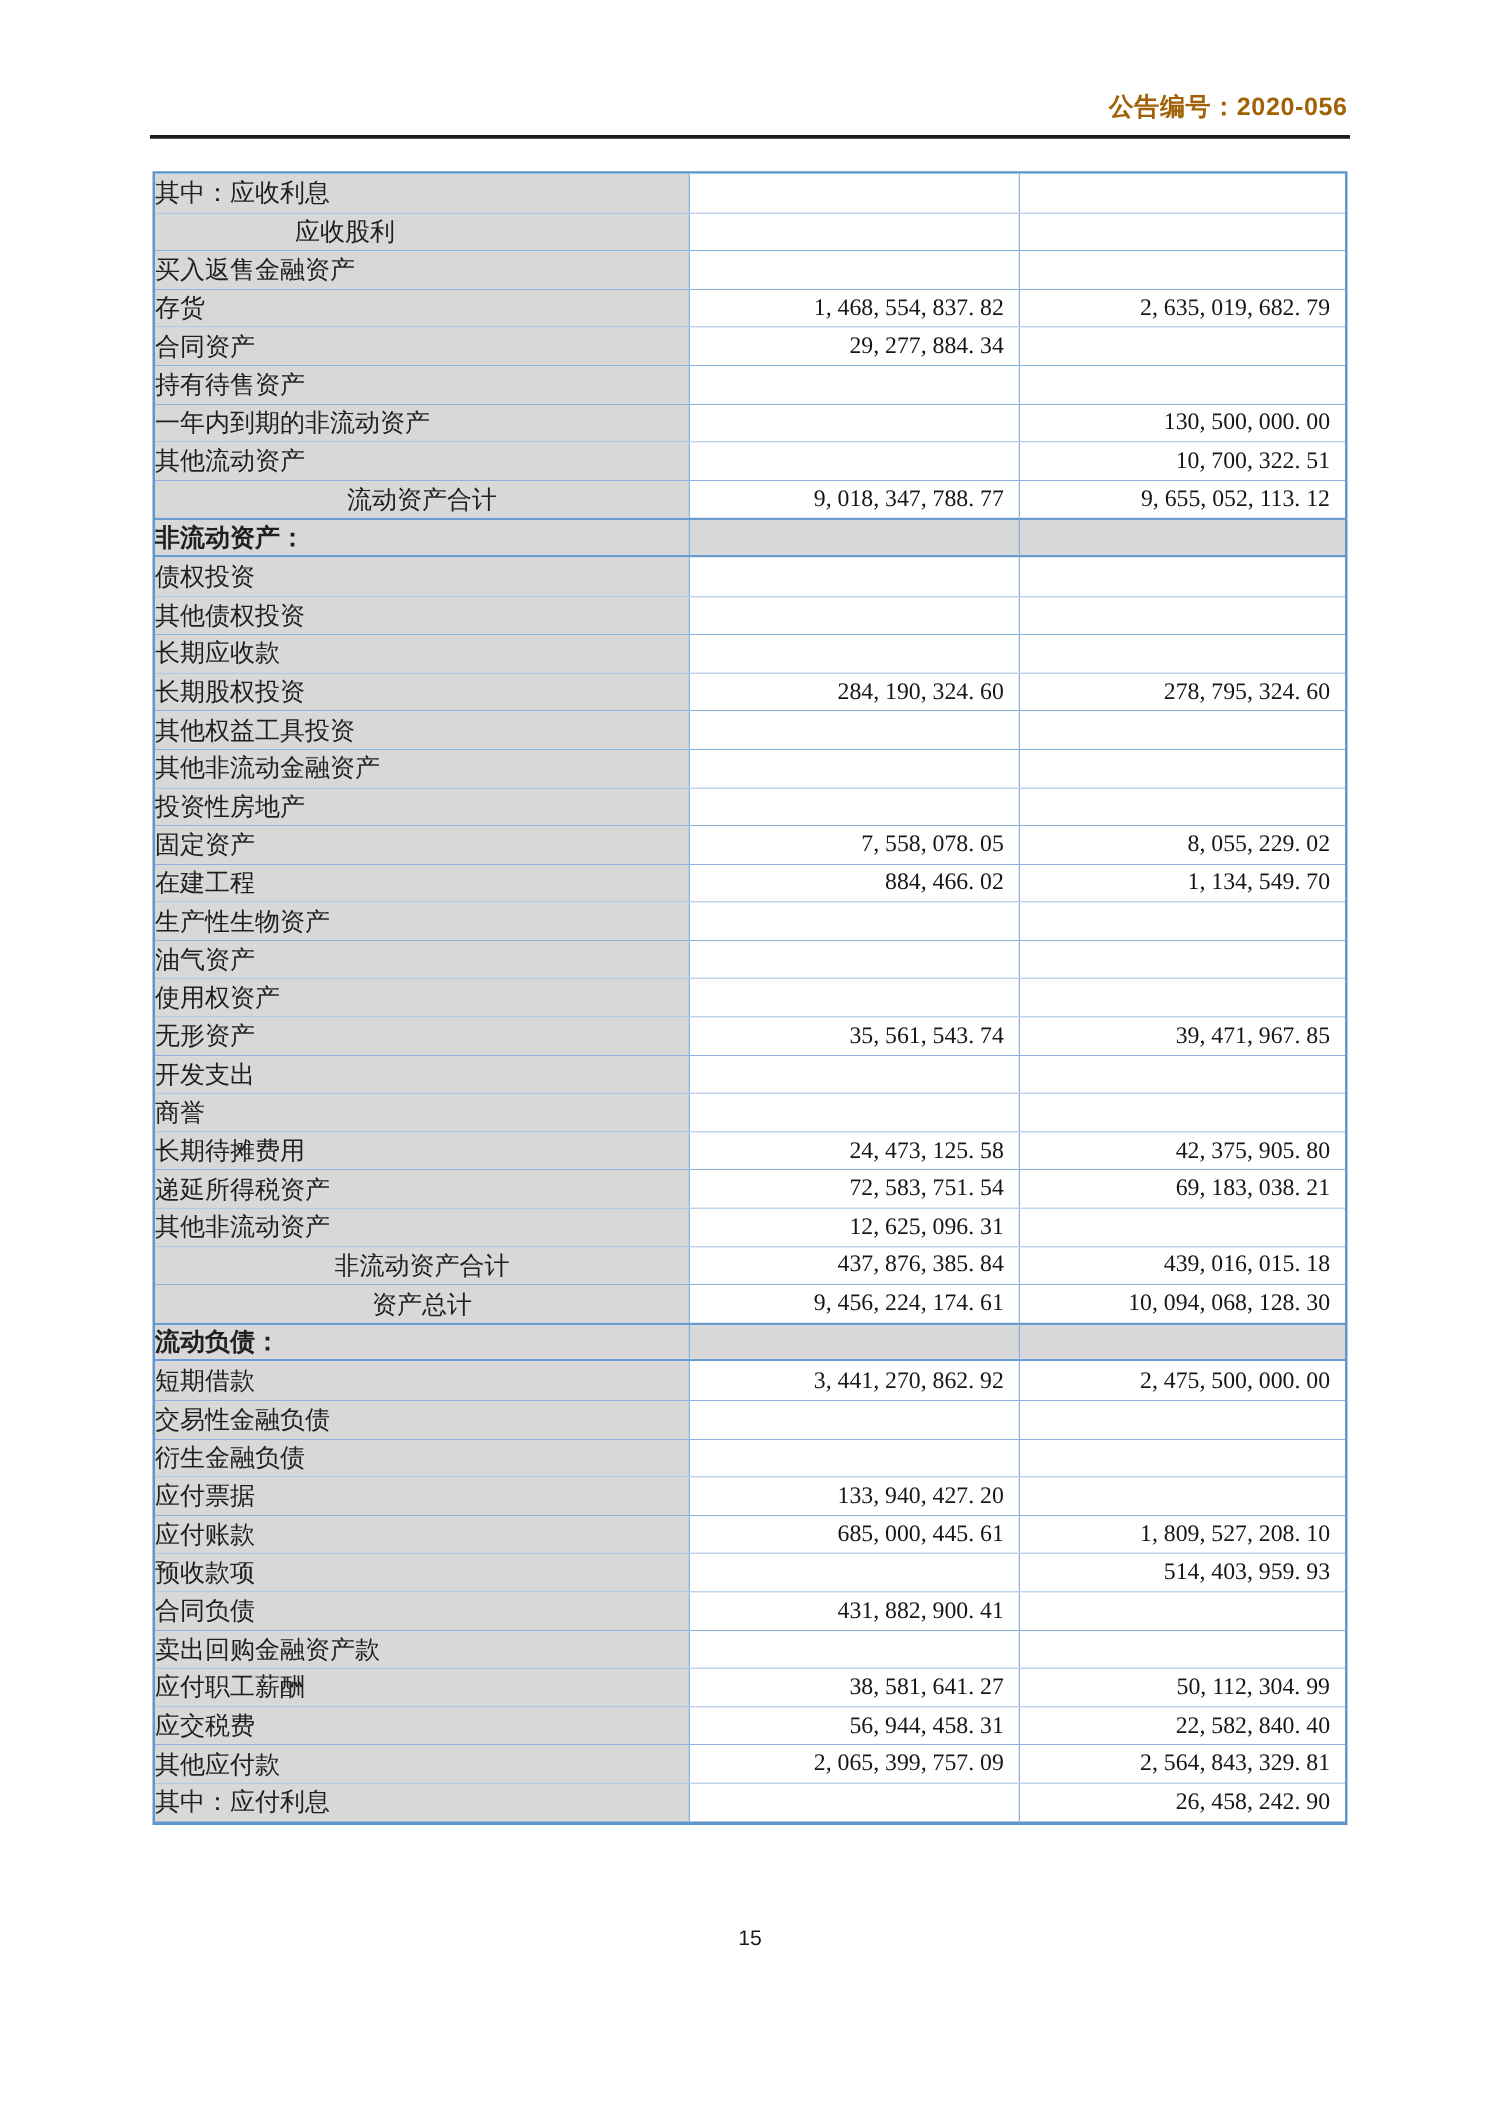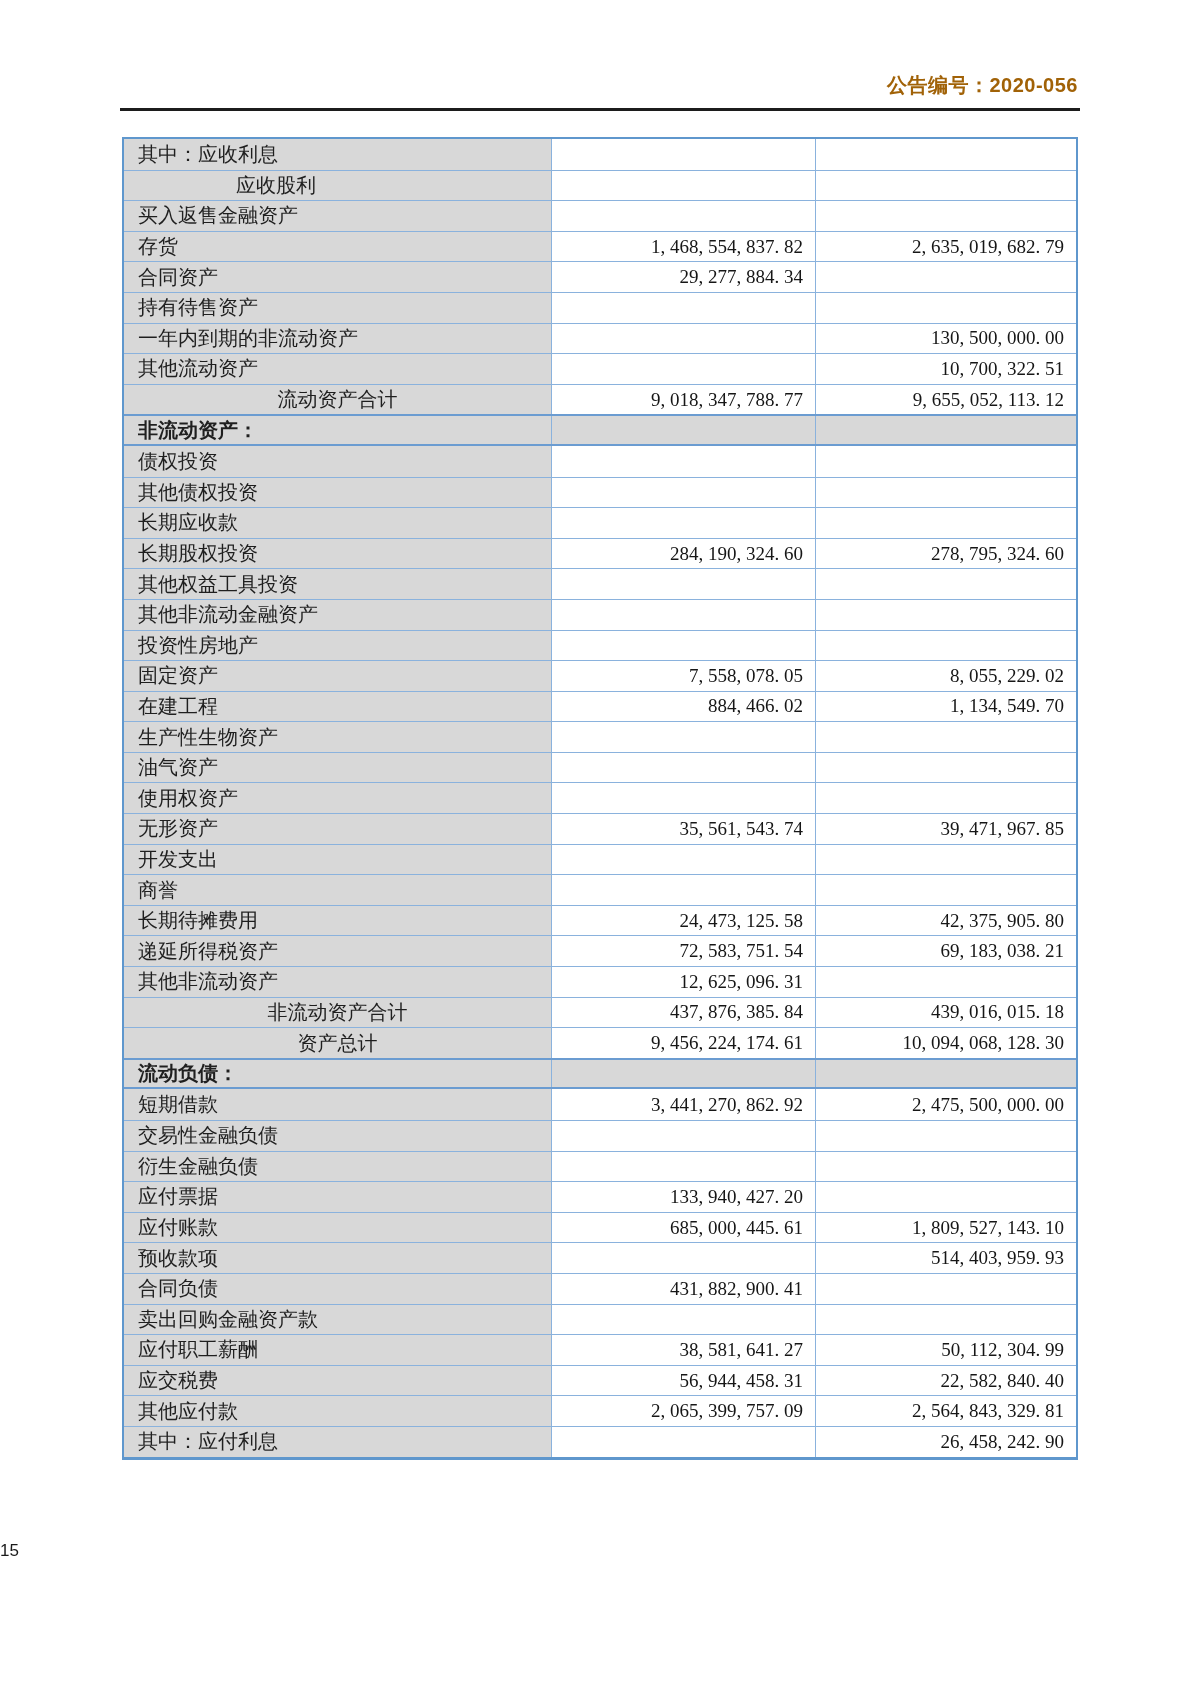--- a/index.html
+++ b/index.html
@@ -57,21 +57,20 @@
     box-sizing: border-box;
     display: flex;
     align-items: center;
     overflow: hidden;
     white-space: nowrap;
   }
   .cell.label {
     width: 428px;
     background: #d8d8d8;
     border-right: 1px solid #8ab2dd;
-    padding-left: 14px;
     font-size: 20px;
   }
   .cell.val {
     width: 264px;
     background: #ffffff;
     border-right: 1px solid #8ab2dd;
     justify-content: flex-end;
     padding-right: 12px;
     font-size: 19px;
     color: #161616;
@@ -86,20 +85,21 @@
     padding-left: 0;
     font-weight: normal;
   }
   .row.section .cell.label { font-weight: bold; }
   .row.section .cell.val { background: #d8d8d8; }
   .page-number {
     position: absolute;
     top: 1541px;
     left: 0;
     width: 1200px;
+    text-align: center;
     font-family: "Liberation Sans", "DejaVu Sans", sans-serif;
     font-size: 17px;
     color: #1a1a1a;
   }
 </style>
 </head>
 <body>
 
 <div class="page">
 
@@ -279,21 +279,21 @@
         <div class="cell val last"></div>
       </div>
       <div class="row item">
         <div class="cell label">应付票据</div>
         <div class="cell val">133, 940, 427. 20</div>
         <div class="cell val last"></div>
       </div>
       <div class="row item">
         <div class="cell label">应付账款</div>
         <div class="cell val">685, 000, 445. 61</div>
-        <div class="cell val last">1, 809, 527, 143. 10</div>
+        <div class="cell val last">1, 809, 527, 208. 10</div>
       </div>
       <div class="row item">
         <div class="cell label">预收款项</div>
         <div class="cell val"></div>
         <div class="cell val last">514, 403, 959. 93</div>
       </div>
       <div class="row item">
         <div class="cell label">合同负债</div>
         <div class="cell val">431, 882, 900. 41</div>
         <div class="cell val last"></div>

